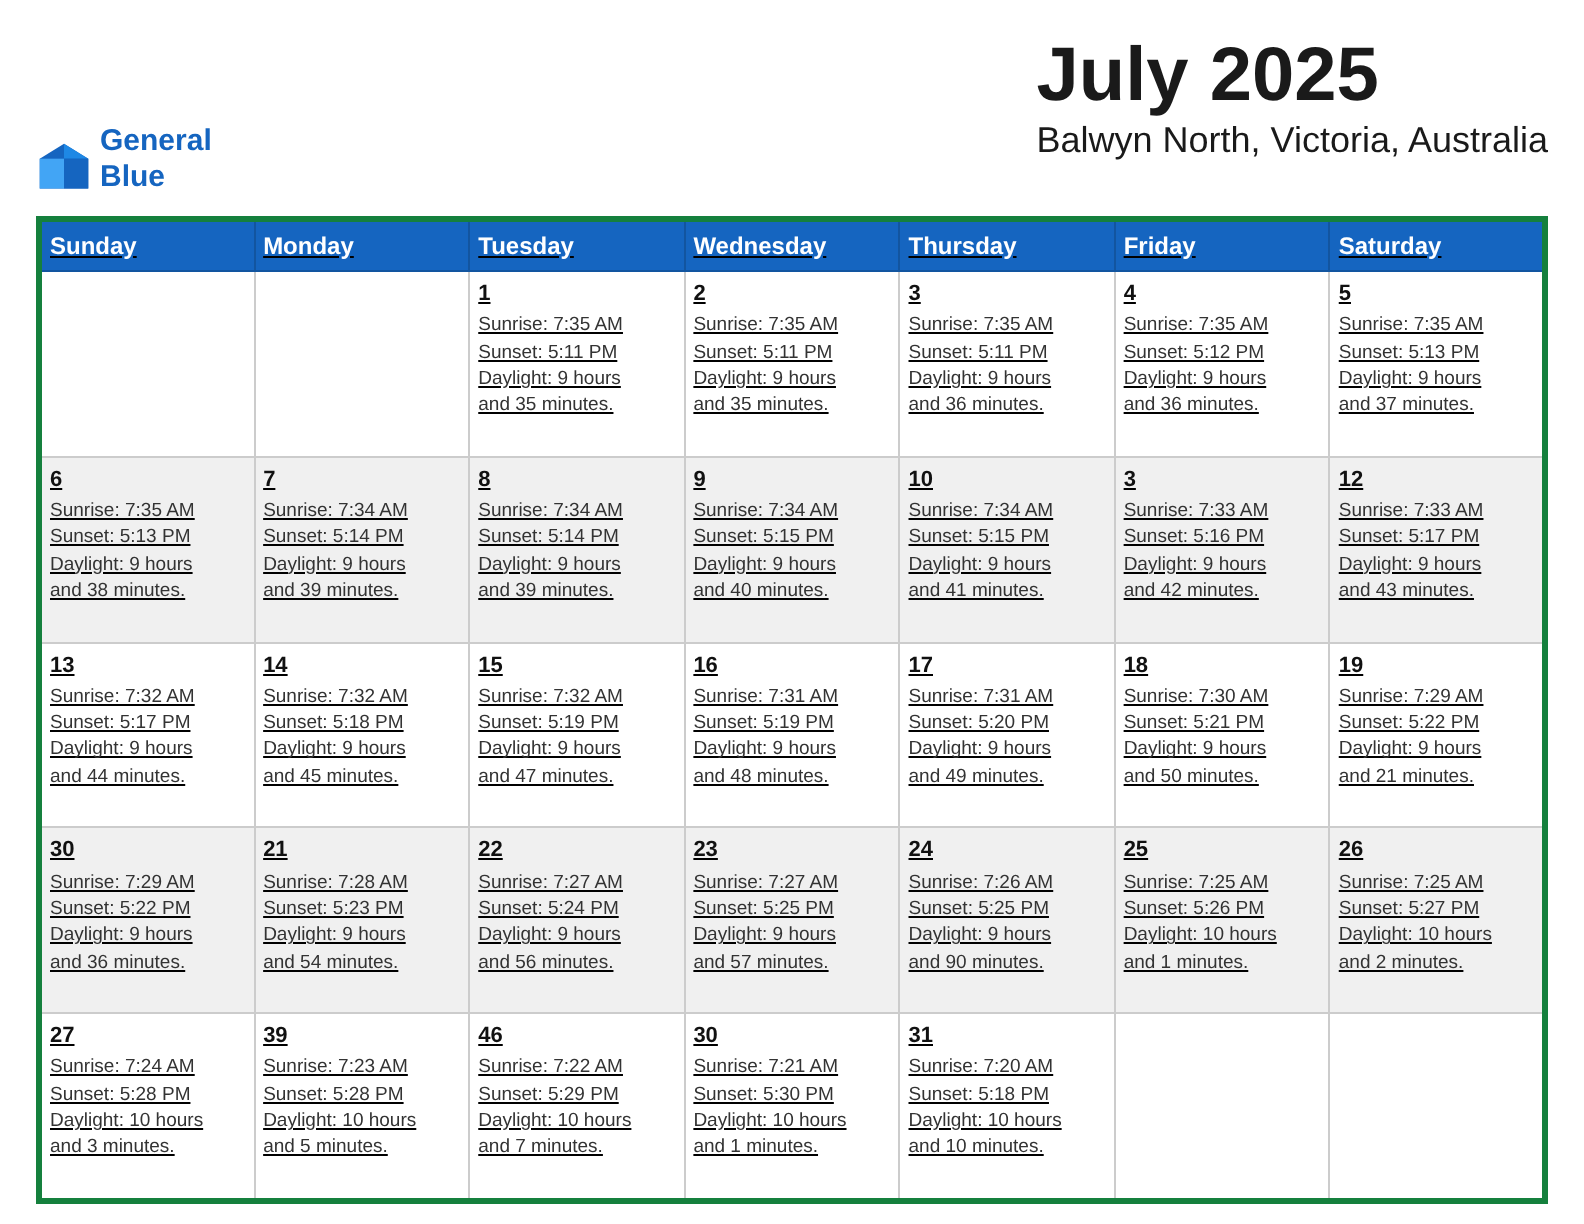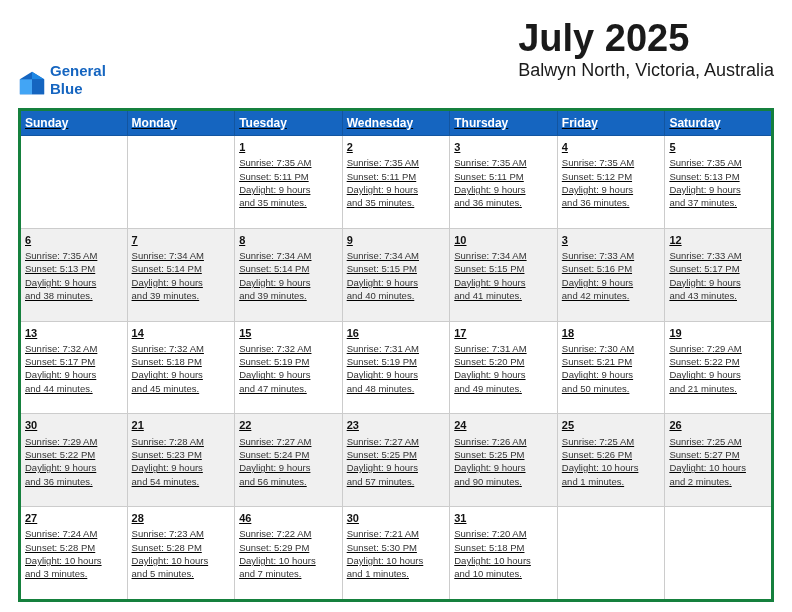--- a/index.html
+++ b/index.html
@@ -327,21 +327,21 @@
         </tr>
         <tr>
           <td class="row-white">
             <span class="day-num">27</span>
             <div>Sunrise: 7:24 AM</div>
             <div>Sunset: 5:28 PM</div>
             <div>Daylight: 10 hours</div>
             <div>and 3 minutes.</div>
           </td>
           <td class="row-white">
-            <span class="day-num">28</span>
+            <span class="day-num">39</span>
             <div>Sunrise: 7:23 AM</div>
             <div>Sunset: 5:28 PM</div>
             <div>Daylight: 10 hours</div>
             <div>and 5 minutes.</div>
           </td>
           <td class="row-white">
             <span class="day-num">46</span>
             <div>Sunrise: 7:22 AM</div>
             <div>Sunset: 5:29 PM</div>
             <div>Daylight: 10 hours</div>

